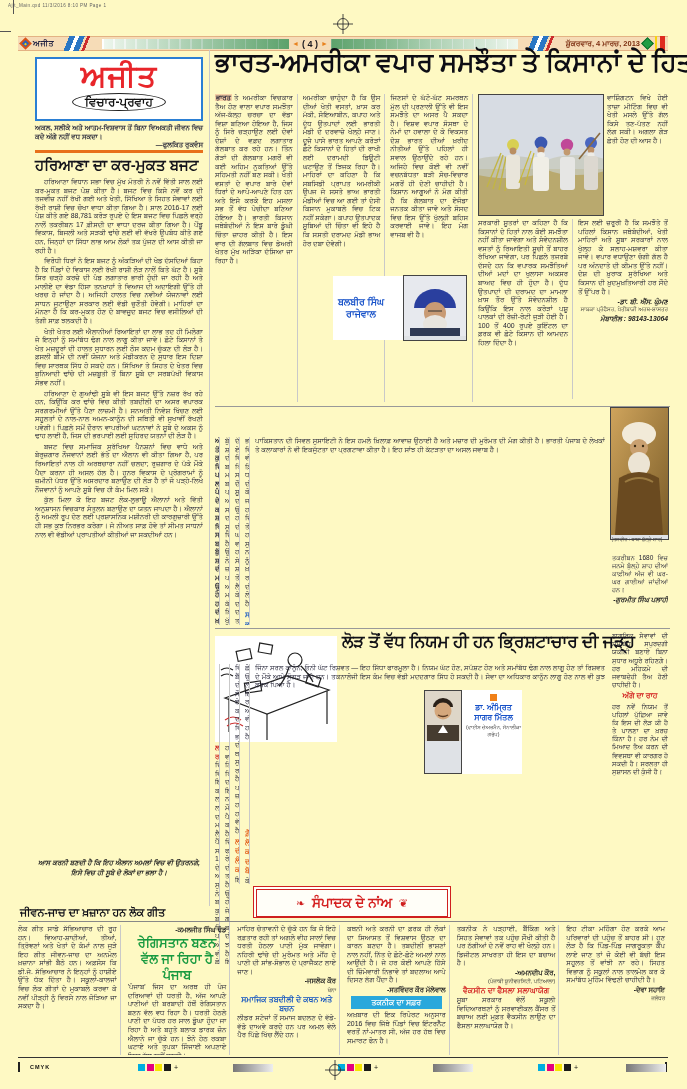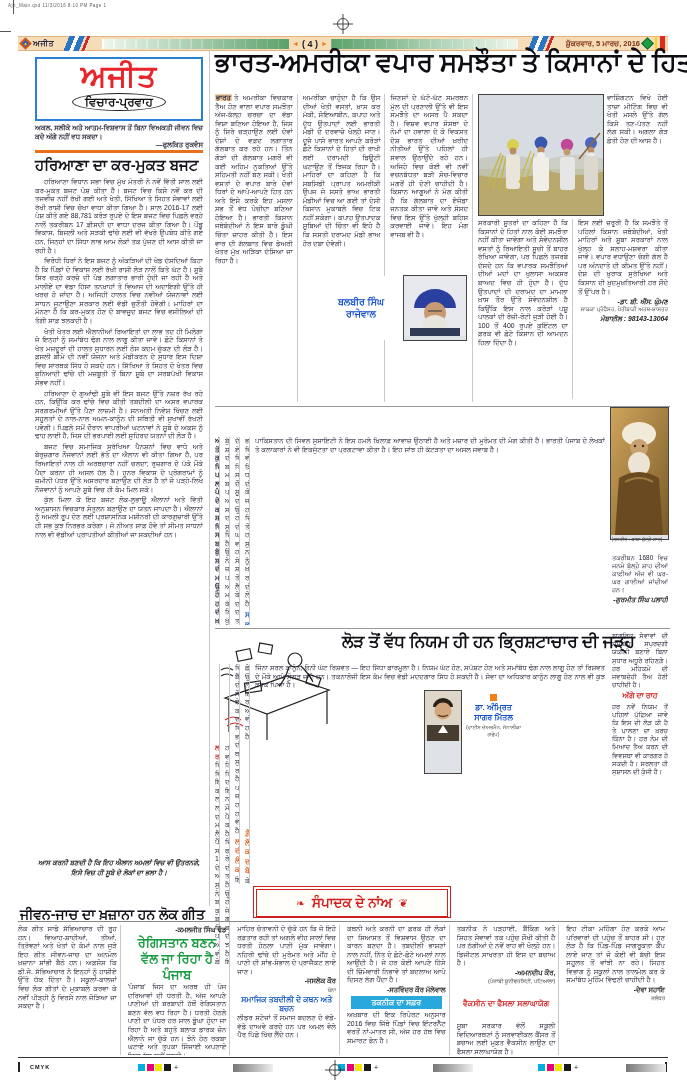--- a/index.html
+++ b/index.html
@@ -1,16 +1,16 @@
 <!DOCTYPE html>
 <html><head>
 <meta charset="utf-8">
 <style>
   html,body{margin:0;padding:0;background:#e9e9e9;}
-  .page{position:relative;width:687px;height:1089px;background:#ffffff;overflow:hidden;
+  .page{position:relative;width:687px;height:1089px;background:#fef9c3;overflow:hidden;
         font-family:"Liberation Sans","DejaVu Sans",sans-serif;color:#1b1b2f;}
   .abs{position:absolute;}
   .t{font-size:6.9px;line-height:1.24;text-align:justify;color:#1c1c30;overflow:hidden;}
   .para{margin:0 0 2px 0;text-indent:9px;}
   
   .print-info{left:8px;top:3px;font-size:4.6px;color:#666;letter-spacing:.4px;}
   .corner-v{left:13px;top:0;width:1px;height:14px;background:#555;}
   .corner-h{left:0;top:31px;width:11px;height:1px;background:#555;}
   .reg-top{left:333px;top:14px;}
   .reg-bottom{left:325px;top:1060px;}
@@ -89,29 +89,29 @@
   .mittal-bullet{display:block;width:7px;height:7px;background:#f08018;margin:0 auto 2px auto;}
   .mittal-name{color:#1550c8;font-weight:bold;font-size:8px;text-align:center;line-height:1.25;}
   .mittal-role{font-size:5.2px;color:#333;text-align:center;margin-top:1px;}
   .a3-rail{left:612px;top:632px;width:56px;height:252px;font-size:6.6px;}
   
   .editor-box{left:253px;top:886px;width:198px;height:32px;background:#fffef8;border:1px solid #cf1f1f;
     padding:2px;z-index:4;box-sizing:border-box;}
   .editor-box .in{border:1px solid #cf1f1f;height:100%;display:flex;align-items:center;justify-content:center;gap:7px;}
   .editor-title{font-size:13.5px;font-weight:bold;color:#d42020;white-space:nowrap;}
   .ornament{color:#cf1f1f;font-size:11px;}
-  .first-letter-heading{left:20px;top:906px;width:182px;font-size:14px;font-weight:bold;color:#101018;white-space:nowrap;}
+  .first-letter-heading{left:20px;top:906px;width:182px;font-size:11px;font-weight:bold;color:#101018;white-space:nowrap;}
   .strip{left:18px;top:925px;width:650px;height:130px;display:flex;gap:7px;}
   .strip > div{flex:1;border-right:1px solid #c9c9c9;padding-right:3px;overflow:hidden;}
   .strip > div:last-child{border-right:none;}
   .l-sig{text-align:right;font-weight:bold;font-size:6.8px;color:#222;margin:1px 0;}
   .l-place{text-align:right;font-size:5.4px;color:#333;margin-bottom:1px;}
   .h-green{color:#189a40;font-weight:bold;font-size:13px;text-align:center;line-height:1.2;margin:1px 0;}
   .h-blue{color:#1556c0;font-weight:bold;font-size:7.8px;text-align:center;line-height:1.2;margin:1px 0;}
-  .h-red{color:#d21f1f;font-weight:bold;font-size:7.8px;text-align:center;line-height:1.2;margin:14px 0;}
+  .h-red{color:#d21f1f;font-weight:bold;font-size:7.8px;text-align:center;line-height:1.2;margin:1px 0;}
   .h-cyan{background:#29a8dc;color:#ffffff;font-weight:bold;font-size:7.8px;text-align:center;
     padding:1.5px 0;margin:2px 4px;}
   
   .bottom-rule{left:18px;top:1057px;width:650px;height:1px;background:#333;}
   .marks-row{left:18px;top:1062px;width:650px;height:14px;}
   .tickL{left:0;top:0;width:2px;height:10px;background:#222;}
   .tickR{left:647px;top:0;width:2px;height:10px;background:#222;}
   .cmyk-label{left:12px;top:2px;font-size:5.5px;font-weight:bold;letter-spacing:1px;color:#101010;}
   .swatches{display:flex;gap:1.5px;align-items:center;}
   .sw{width:7px;height:7px;}
@@ -143,21 +143,21 @@
         <span class="dot"></span>
       </span>
     <span class="brand-label">ਅਜੀਤ</span>
     <span class="stripes"></span>
     <span class="sqbar l"></span>
     <span class="pg-arrow">◄</span>
     <span class="page-number">( 4 )</span>
     <span class="pg-arrow">►</span>
     <span class="sqbar r"></span>
     <span class="stripes"></span>
-    <span class="date-label">ਸ਼ੁੱਕਰਵਾਰ, 5 ਮਾਰਚ, 2016</span>
+    <span class="date-label">ਸ਼ੁੱਕਰਵਾਰ, 4 ਮਾਰਚ, 2013</span>
     <span class="green-diamond"></span>
     <span class="yellow-bar"></span>
     <span class="red-bar"></span>
   </div>
 
   <div class="abs masthead-box">
     <div class="masthead-title">ਅਜੀਤ</div>
     <div><span class="masthead-oval">ਵਿਚਾਰ-ਪ੍ਰਵਾਹ</span></div>
   </div>
   <div class="abs quote-block">ਅਕਲ, ਸਲੀਕੇ ਅਤੇ ਆਤਮ-ਵਿਸ਼ਵਾਸ ਤੋਂ ਬਿਨਾ ਵਿਅਕਤੀ ਜੀਵਨ ਵਿਚ ਕਦੇ ਅੱਗੇ ਨਹੀਂ ਵਧ ਸਕਦਾ।</div>

